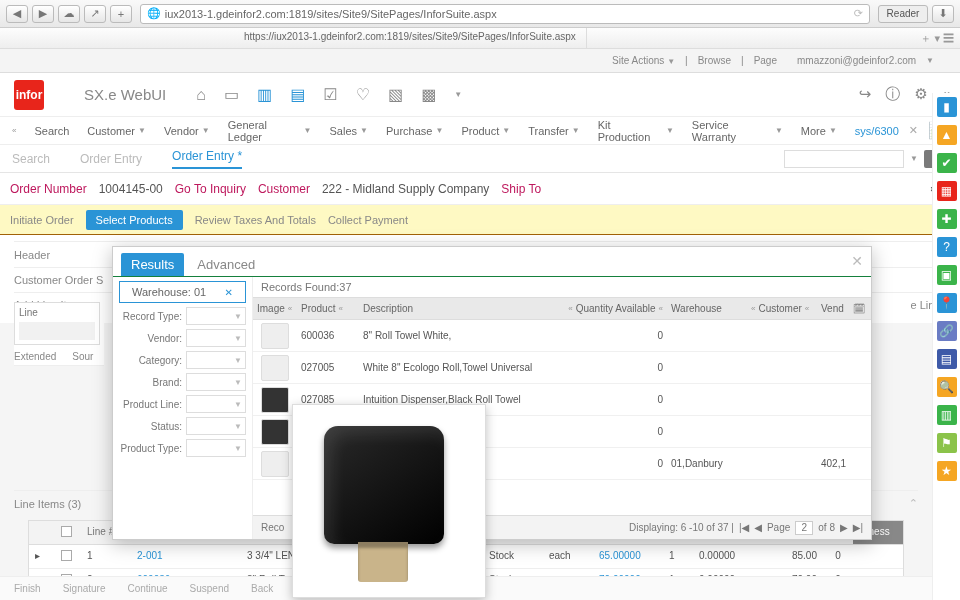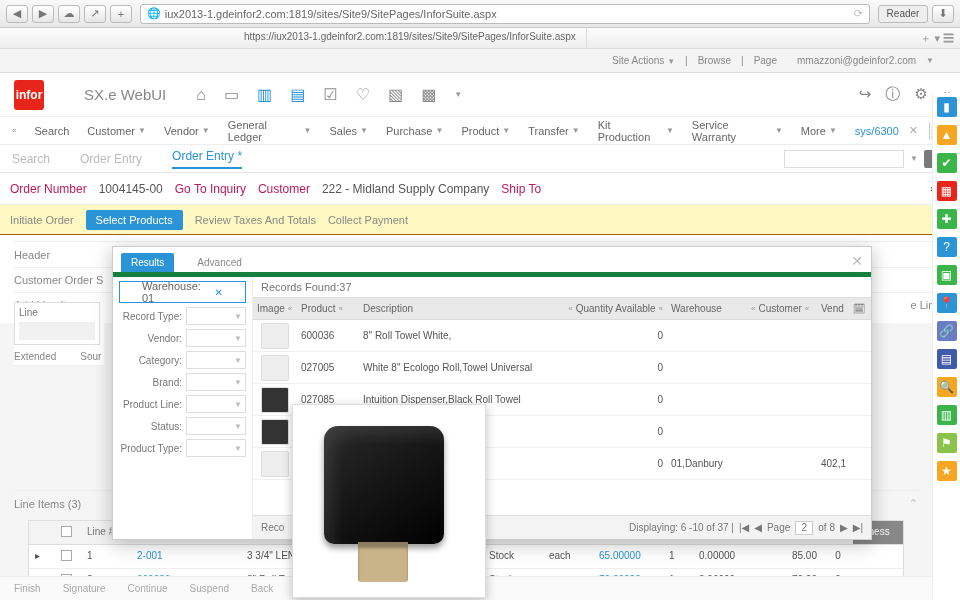--- a/index.html
+++ b/index.html
@@ -53,26 +53,26 @@
 .grid-behind .row>div{padding:5px 6px}
 .cb{width:11px;height:11px;border:1px solid #aaa;background:#fff;display:inline-block}
 
 .bottombar{position:absolute;left:0;right:28px;bottom:0;height:24px;background:#fafafa;border-top:1px solid #eee;display:flex;align-items:center;gap:22px;padding:0 14px;font-size:10px;color:#aaa}
 
 .rail{position:absolute;right:0;top:93px;bottom:0;width:28px;background:#fff;border-left:1px solid #eee;display:flex;flex-direction:column;align-items:center;padding-top:4px;gap:8px}
 .rail .ri{width:20px;height:20px;border-radius:2px;display:flex;align-items:center;justify-content:center;font-size:12px;color:#fff}
 
 .modal{position:absolute;left:112px;top:246px;width:760px;height:294px;background:#fff;border:1px solid #ccc;box-shadow:0 4px 18px rgba(0,0,0,.25);display:flex;flex-direction:column}
 .modal .close{position:absolute;right:8px;top:6px;color:#bbb;font-size:14px;cursor:pointer}
-.modal-tabs{display:flex;font-size:10px;border-bottom:5px solid #15803d;padding:6px 8px 0;gap:13px}
+.modal-tabs{display:flex;font-size:13px;border-bottom:1px solid #15803d;padding:6px 8px 0;gap:3px}
 .modal-tabs .t{padding:4px 10px;border-radius:2px 2px 0 0;color:#888}
 .modal-tabs .t.active{background:#2a94d6;color:#fff}
 .modal-body{flex:1;display:flex;overflow:hidden}
 .filters{width:140px;border-right:1px solid #eee;padding:4px 6px}
-.whbox{border:1px solid #2a94d6;height:22px;display:flex;align-items:center;padding:0 22px;color:#666;font-size:11px;justify-content:space-between;margin-bottom:4px}
+.whbox{border:1px solid #2a94d6;height:22px;display:flex;align-items:center;padding:0 12px;color:#666;font-size:11px;justify-content:space-between;margin-bottom:4px}
 .whbox .x{color:#2a94d6;font-size:10px}
 .frow{display:flex;align-items:center;justify-content:space-between;margin:4px 0}
 .frow label{font-size:10px;color:#777;flex:1;text-align:right;padding-right:4px}
 .frow .sel{width:60px;height:18px;border:1px solid #ddd;background:#fff;display:flex;align-items:center;justify-content:flex-end;padding-right:3px}
 .frow .sel .caret{font-size:8px;color:#bbb}
 .resultspane{flex:1;display:flex;flex-direction:column}
 .recfound{font-size:11px;color:#777;padding:4px 8px}
 .rhdr{background:#e9e9e9;display:flex;font-size:10px;color:#666;border-top:1px solid #ddd;border-bottom:1px solid #ddd}
 .rhdr>div{padding:5px 4px;display:flex;align-items:center;gap:3px}
 .rlist{flex:1;overflow:hidden}
@@ -86,21 +86,21 @@
 .pgin{width:18px;height:14px;border:1px solid #ccc;background:#fff;text-align:center}
 
 .preview{position:absolute;left:292px;top:404px;width:194px;height:194px;background:#fff;border:1px solid #ddd;box-shadow:0 3px 10px rgba(0,0,0,.25);display:flex;align-items:center;justify-content:center}
 .dispenser{width:130px;height:150px;position:relative}
 .dispenser .body{width:120px;height:118px;background:linear-gradient(145deg,#2a2a2a,#000);border-radius:14px 14px 10px 10px;box-shadow:inset 8px 8px 16px rgba(255,255,255,.1),0 4px 6px rgba(0,0,0,.4)}
 .dispenser .paper{position:absolute;bottom:-6px;left:34px;width:50px;height:40px;background:#c9b48a;border-radius:0 0 3px 3px;box-shadow:inset 0 6px 3px rgba(0,0,0,.3)}
 
 .c-img{width:44px}.c-prod{width:62px}.c-desc{flex:1}.c-qty{width:110px;text-align:right;justify-content:flex-end}.c-wh{width:80px}.c-cust{width:70px}.c-vend{width:54px}
 .leftcol{position:absolute;left:14px;top:302px;background:#fff;font-size:10px;color:#777}
 .lf-box{border:1px solid #ddd;width:86px;padding:4px;margin-bottom:6px}
-.tiny-tabs{display:flex;gap:24px;font-size:10px;color:#888;margin-top:4px;border-bottom:1px solid #eee;padding-bottom:3px;width:90px}
+.tiny-tabs{display:flex;gap:16px;font-size:10px;color:#888;margin-top:4px;border-bottom:1px solid #eee;padding-bottom:3px;width:90px}
 
 .badge-dot{position:relative}
 .badge-dot::after{content:"";position:absolute;top:-2px;right:-3px;width:6px;height:6px;background:#e8251b;border-radius:50%}
 a.link{color:#2a94d6;text-decoration:none}
 </style>
 </head>
 <body>
 
 <div class="browser-bar">
   <div class="btn">◀</div>

